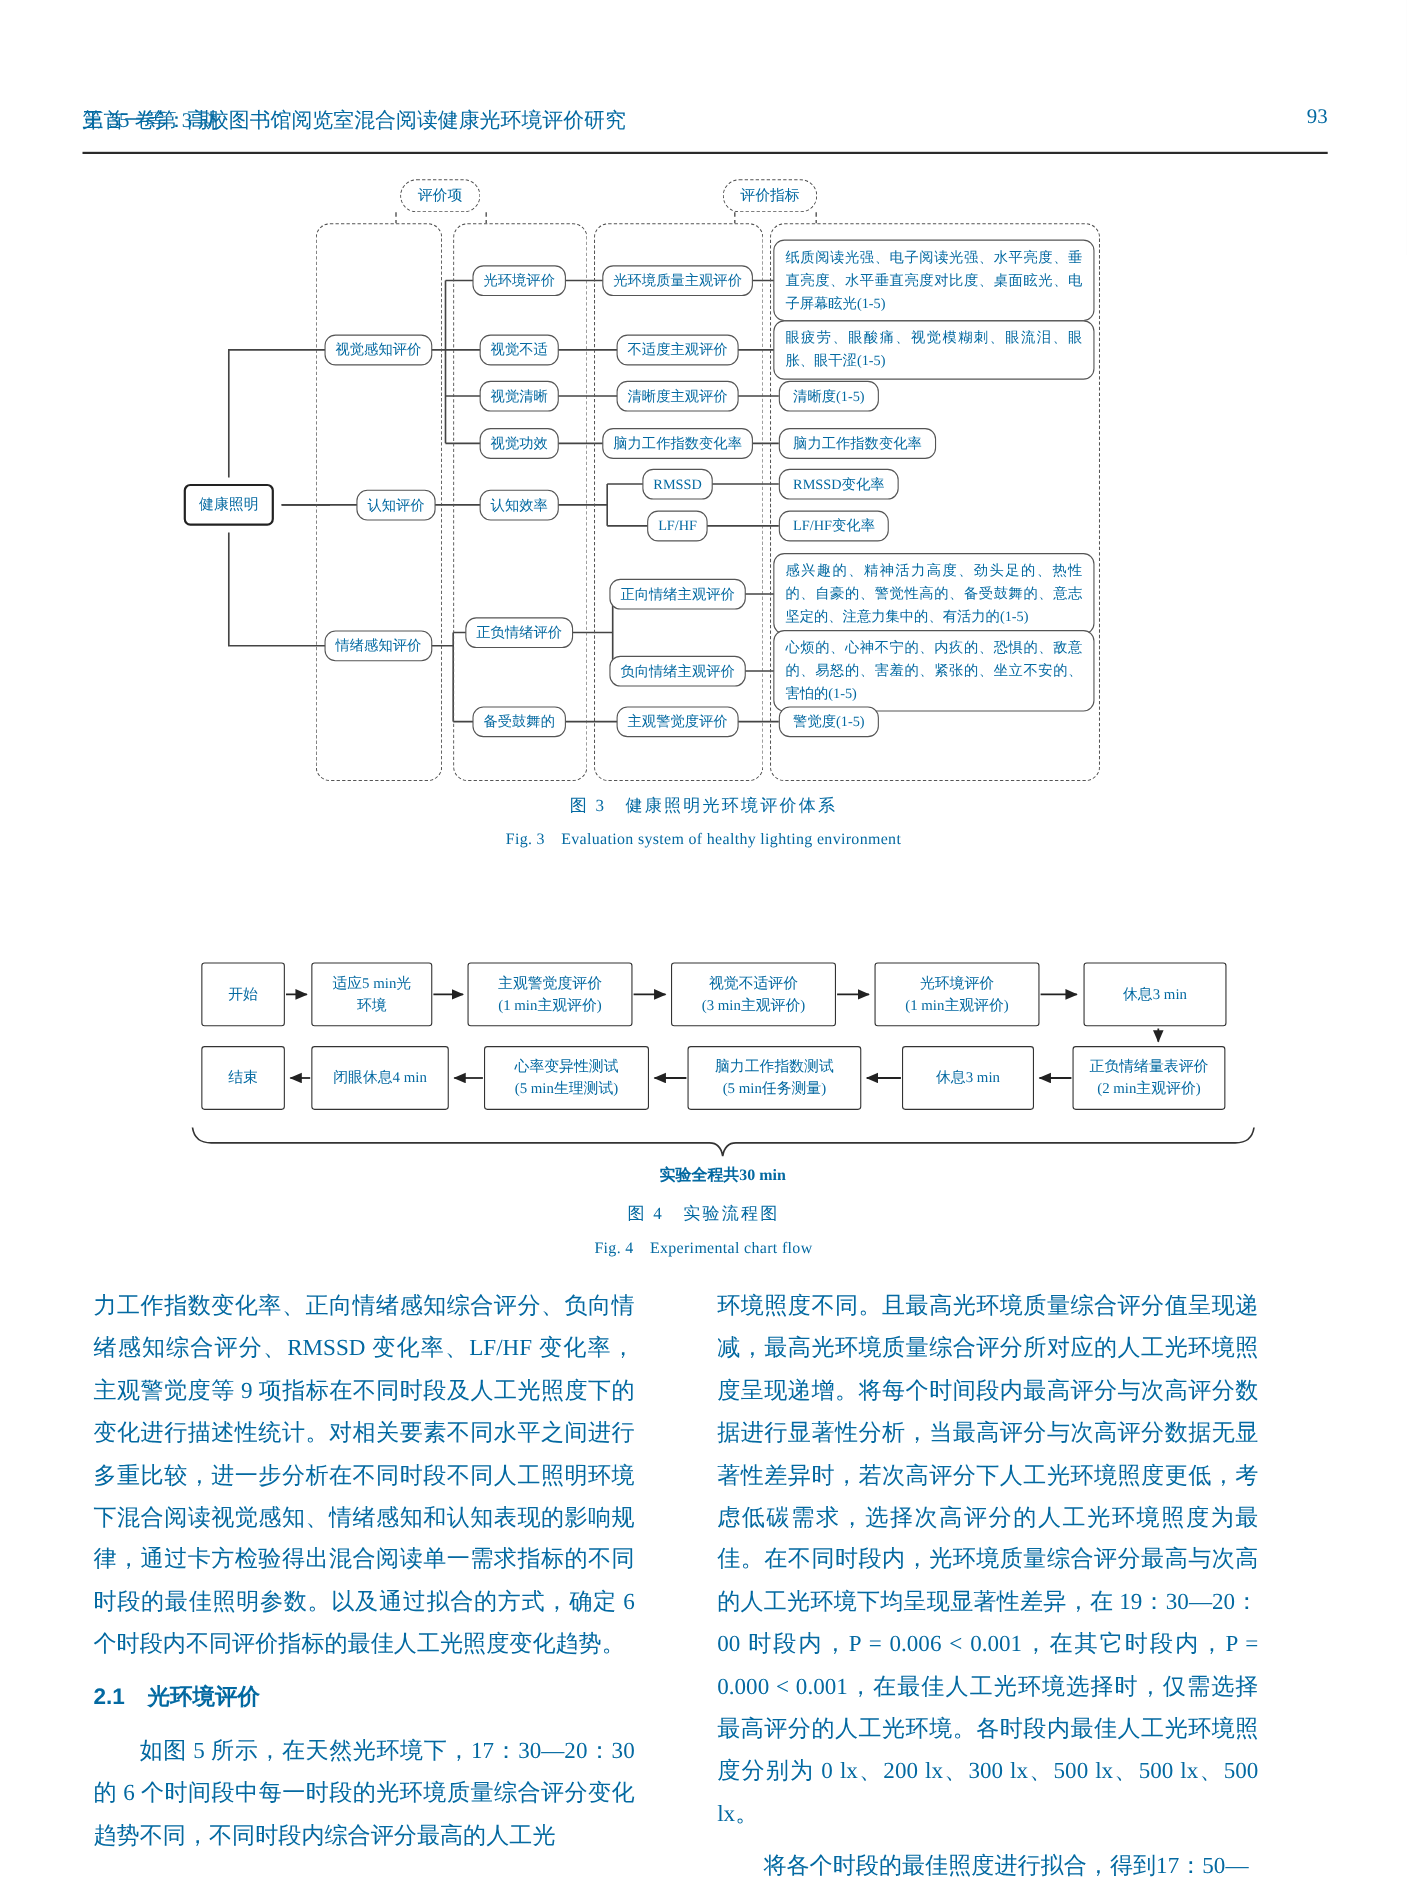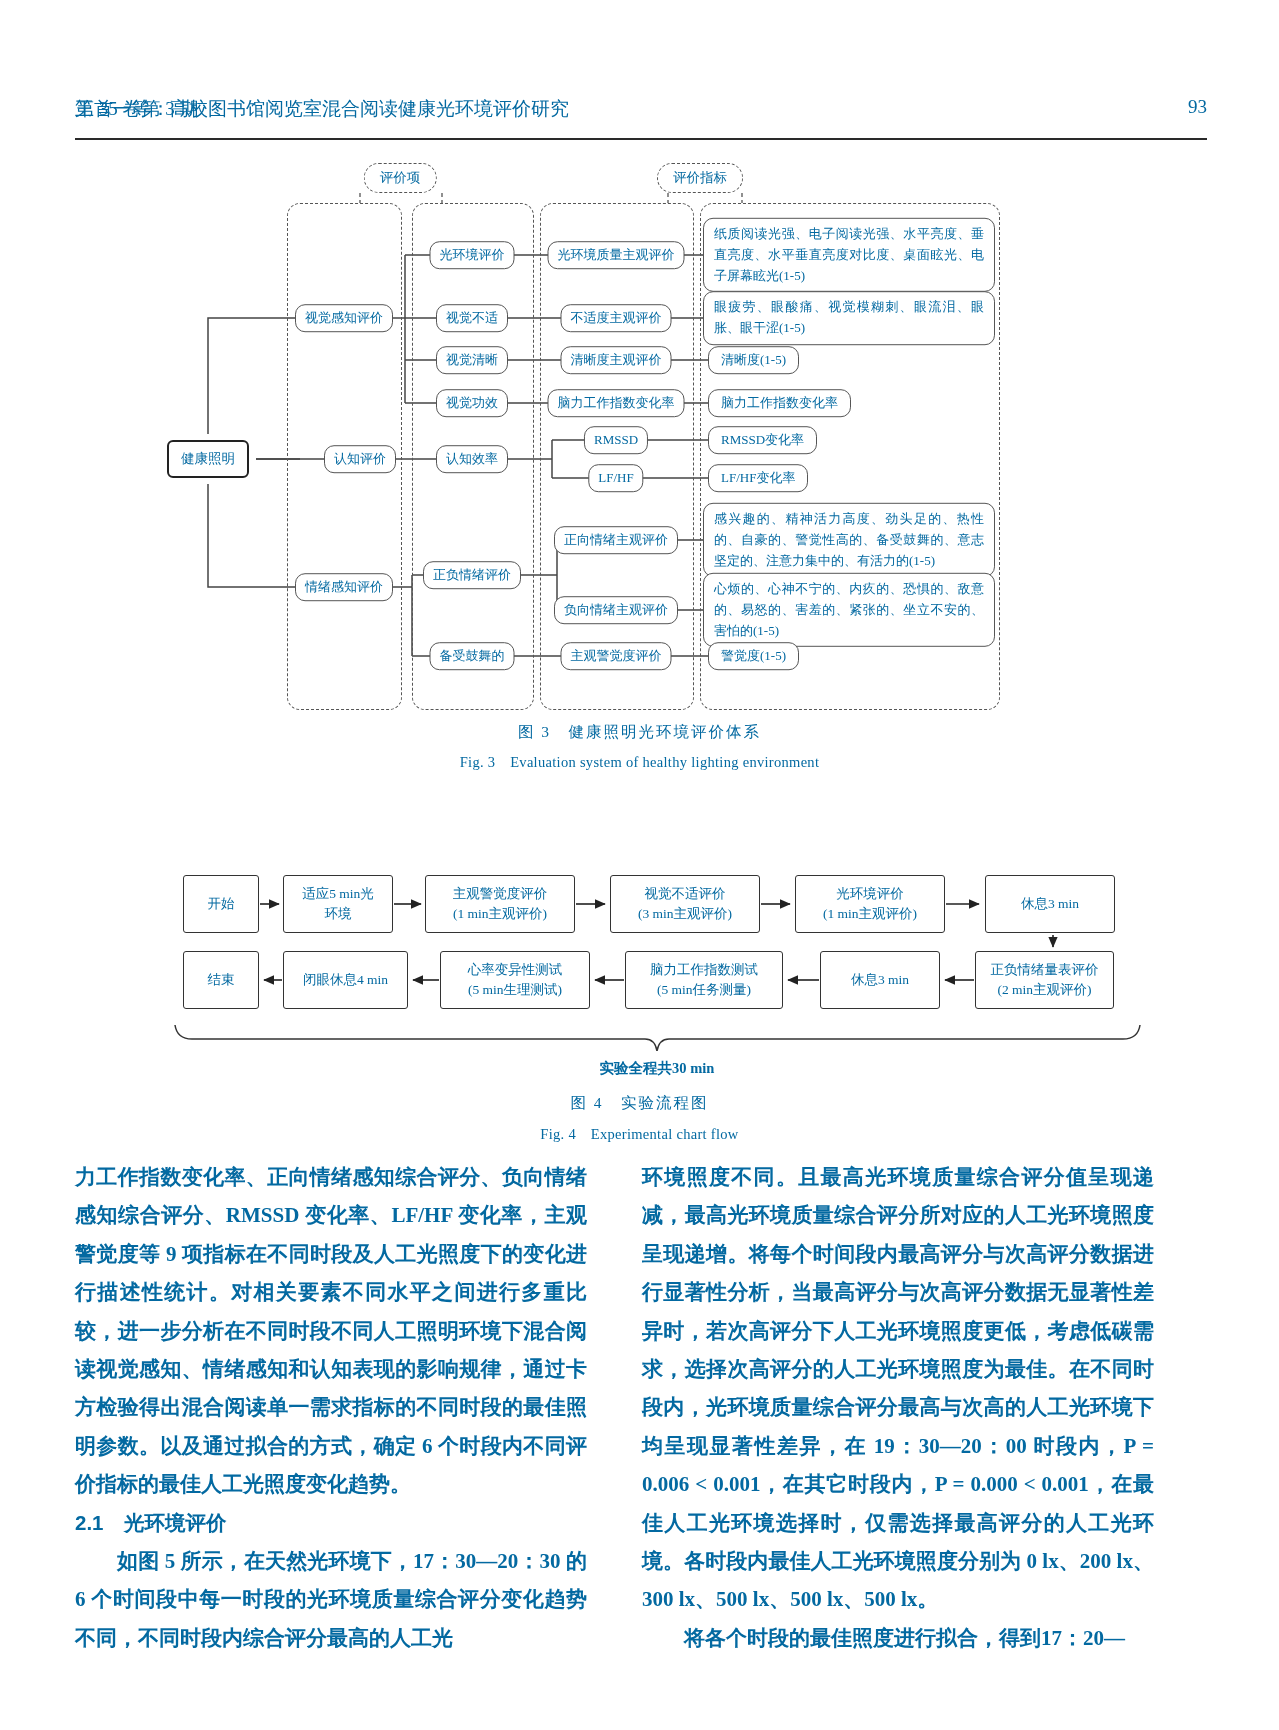--- a/index.html
+++ b/index.html
@@ -29,21 +29,21 @@
   .cap-en{position:absolute;left:0;width:1279px;text-align:center;font-size:14.5px;letter-spacing:0.3px;}
   
   #fig4{position:absolute;top:855px;left:0;width:1279px;height:310px;}
   #fig4 svg{position:absolute;left:0;top:0;}
   .fb{position:absolute;border:1.4px solid #333;border-radius:3px;background:#fff;font-size:13.5px;
       line-height:1.5;text-align:center;white-space:pre-line;display:flex;align-items:center;
       justify-content:center;box-sizing:border-box;height:58px;}
   .brace-label{position:absolute;transform:translateX(-50%);font-size:14.5px;font-weight:bold;white-space:nowrap;}
   
   .col{position:absolute;width:512px;font-size:21px;line-height:38.4px;text-align:justify;}
-  .col p{margin:0;font-weight:bold;}
+  .col p{margin:10px;}
   .indent{text-indent:2em;}
   .h2{font-weight:bold;font-family:"Liberation Sans", sans-serif;font-size:20.5px;}
 </style>
 </head>
 <body>
 
 <div id="page">
 
   <div class="hdr">
     <span class="hdr-l">第 35 卷第 3 期</span>
@@ -183,16 +183,16 @@
   </div>
 
   <div class="col" style="left:75px;top:1158px">
     <p>力工作指数变化率、正向情绪感知综合评分、负向情绪感知综合评分、RMSSD 变化率、LF/HF 变化率，主观警觉度等 9 项指标在不同时段及人工光照度下的变化进行描述性统计。对相关要素不同水平之间进行多重比较，进一步分析在不同时段不同人工照明环境下混合阅读视觉感知、情绪感知和认知表现的影响规律，通过卡方检验得出混合阅读单一需求指标的不同时段的最佳照明参数。以及通过拟合的方式，确定 6 个时段内不同评价指标的最佳人工光照度变化趋势。</p>
     <p class="h2">2.1　光环境评价</p>
     <p class="indent">如图 5 所示，在天然光环境下，17：30—20：30 的 6 个时间段中每一时段的光环境质量综合评分变化趋势不同，不同时段内综合评分最高的人工光</p>
   </div>
 
   <div class="col" style="left:642px;top:1158px">
     <p>环境照度不同。且最高光环境质量综合评分值呈现递减，最高光环境质量综合评分所对应的人工光环境照度呈现递增。将每个时间段内最高评分与次高评分数据进行显著性分析，当最高评分与次高评分数据无显著性差异时，若次高评分下人工光环境照度更低，考虑低碳需求，选择次高评分的人工光环境照度为最佳。在不同时段内，光环境质量综合评分最高与次高的人工光环境下均呈现显著性差异，在 19：30—20：00 时段内，P = 0.006 &lt; 0.001，在其它时段内，P = 0.000 &lt; 0.001，在最佳人工光环境选择时，仅需选择最高评分的人工光环境。各时段内最佳人工光环境照度分别为 0 lx、200 lx、300 lx、500 lx、500 lx、500 lx。</p>
-    <p class="indent">将各个时段的最佳照度进行拟合，得到17：20—</p>
+    <p class="indent">将各个时段的最佳照度进行拟合，得到17：50—</p>
   </div>
 
 </div>
 
 </body></html>

